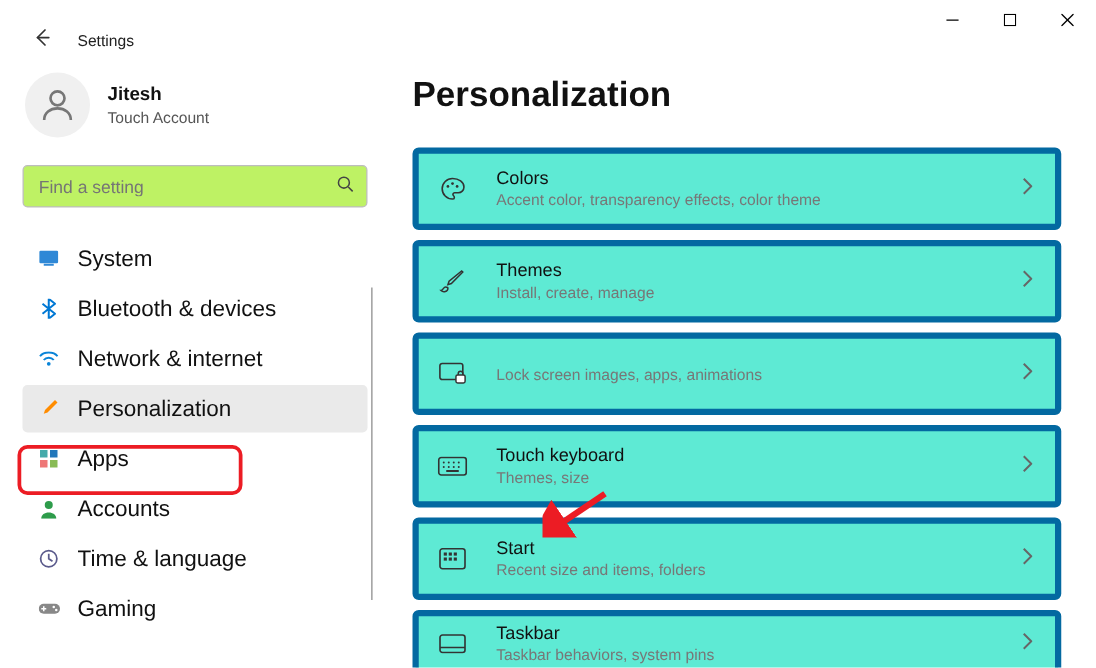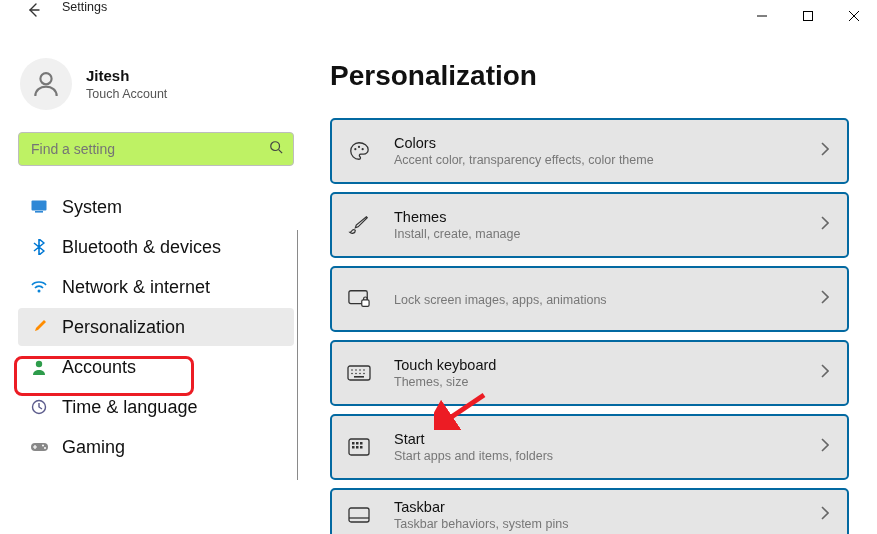--- a/index.html
+++ b/index.html
@@ -1,19 +1,19 @@
 <!DOCTYPE html>
 <html><head>
 <meta charset="utf-8">
 <style>
   * { box-sizing: border-box; margin: 0; padding: 0; font-family: "Segoe UI", Arial, sans-serif; }
   body { width: 877px; height: 534px; background: #fff; overflow: hidden; position: relative; }
 
   
-  .titlebar { display: flex; align-items: flex-start; height: 40px; padding: 0 0 0 24px; }
+  .titlebar { display: flex; align-items: flex-end; height: 40px; padding: 0 0 0 24px; }
   .back-btn { width: 20px; height: 20px; display: flex; align-items: center; justify-content: center; color: #333; }
   .titlebar-title { margin-left: 18px; font-size: 12.5px; color: #222; }
   .winctrls { position: absolute; right: 0; top: 0; display: flex; }
   .winctrl { width: 46px; height: 32px; display: flex; align-items: center; justify-content: center; color: #000; }
 
   
   .layout { display: flex; height: calc(100% - 40px); }
 
   
   .sidebar { width: 310px; padding: 18px 16px 0 18px; position: relative; }
@@ -40,22 +40,22 @@
   .highlight-box { position: absolute; border: 3px solid #ec1c24; border-radius: 8px; pointer-events: none; }
   
 
   .scroll-indicator { position: absolute; right: 12px; top: 190px; width: 1.5px; height: 250px; background: #8a8a8a; }
 
   
   .main { flex: 1; padding: 20px 28px 0 20px; }
   .page-title { font-size: 28px; font-weight: 600; color: #111; margin-bottom: 26px; }
 
   .cards { display: flex; flex-direction: column; gap: 8px; }
-  .card { display: flex; align-items: center; height: 66px; border: 2px solid #0369a1;
-    border-radius: 5px; padding: 0 18px 0 14px; background: #e5e5e5; cursor: pointer; justify-content: flex-end; }
+  .card { display: flex; align-items: center; height: 66px; border: 5px solid #0369a1;
+    border-radius: 5px; padding: 0 18px 0 14px; background: #5eead4; cursor: pointer; justify-content: flex-end; }
   .card-icon { width: 26px; height: 26px; display: flex; align-items: center; justify-content: center; color: #333; margin-right: 22px; }
   .card-body { flex: 1; display: flex; flex-direction: column; justify-content: center; }
   .card-title { font-size: 14.5px; color: #111; line-height: 1.15; }
   .card-sub   { font-size: 12.5px; color: #777; margin-top: 1px; }
   .chevron { color: #666; }
 
   
   .arrow-annot { position: absolute; pointer-events: none; }
 
   
@@ -155,20 +155,31 @@
       </div>
       <div class="nav-item selected" id="nav-personalization">
         <span class="nav-icon ic-pers">
           <svg width="16" height="16" viewBox="0 0 16 16">
               <path d="M13 1l2 2-8 8-3 1 1-3 8-8z" fill="#ff8c00"></path>
             </svg>
         </span>
         <span class="nav-label">Personalization</span>
       </div>
       <div class="nav-item">
+        <span class="nav-icon ic-apps">
+          <svg width="15" height="15" viewBox="0 0 15 15">
+              <rect x="0" y="0" width="6" height="6" fill="#4aa"></rect>
+              <rect x="8" y="0" width="6" height="6" fill="#27b"></rect>
+              <rect x="0" y="8" width="6" height="6" fill="#e77"></rect>
+              <rect x="8" y="8" width="6" height="6" fill="#8b5"></rect>
+            </svg>
+        </span>
+        <span class="nav-label">Apps</span>
+      </div>
+      <div class="nav-item">
         <span class="nav-icon ic-acc">
           <svg width="14" height="15" viewBox="0 0 14 15">
               <circle cx="7" cy="4" r="3.2" fill="#2e9c4b"></circle>
               <path d="M1 15c0-3.3 2.7-5 6-5s6 1.7 6 5" fill="#2e9c4b"></path>
             </svg>
         </span>
         <span class="nav-label">Accounts</span>
       </div>
       <div class="nav-item">
         <span class="nav-icon ic-time">
@@ -288,21 +299,21 @@
               <rect x="4" y="4" width="2.5" height="2.5" fill="#333"></rect>
               <rect x="8" y="4" width="2.5" height="2.5" fill="#333"></rect>
               <rect x="12" y="4" width="2.5" height="2.5" fill="#333"></rect>
               <rect x="4" y="8" width="2.5" height="2.5" fill="#333"></rect>
               <rect x="8" y="8" width="2.5" height="2.5" fill="#333"></rect>
               <rect x="12" y="8" width="2.5" height="2.5" fill="#333"></rect>
             </svg>
         </div>
         <div class="card-body">
           <div class="card-title">Start</div>
-          <div class="card-sub">Start apps and items, folders</div>
+          <div class="card-sub">Recent size and items, folders</div>
         </div>
         <span class="chevron">
           <svg width="9" height="14" viewBox="0 0 9 14">
               <path d="M2 1l6 6-6 6" stroke="#666" stroke-width="1.6" fill="none"></path>
             </svg>
         </span>
       </div>
 
       <div class="card" style="height:54px;">
         <div class="card-icon">

